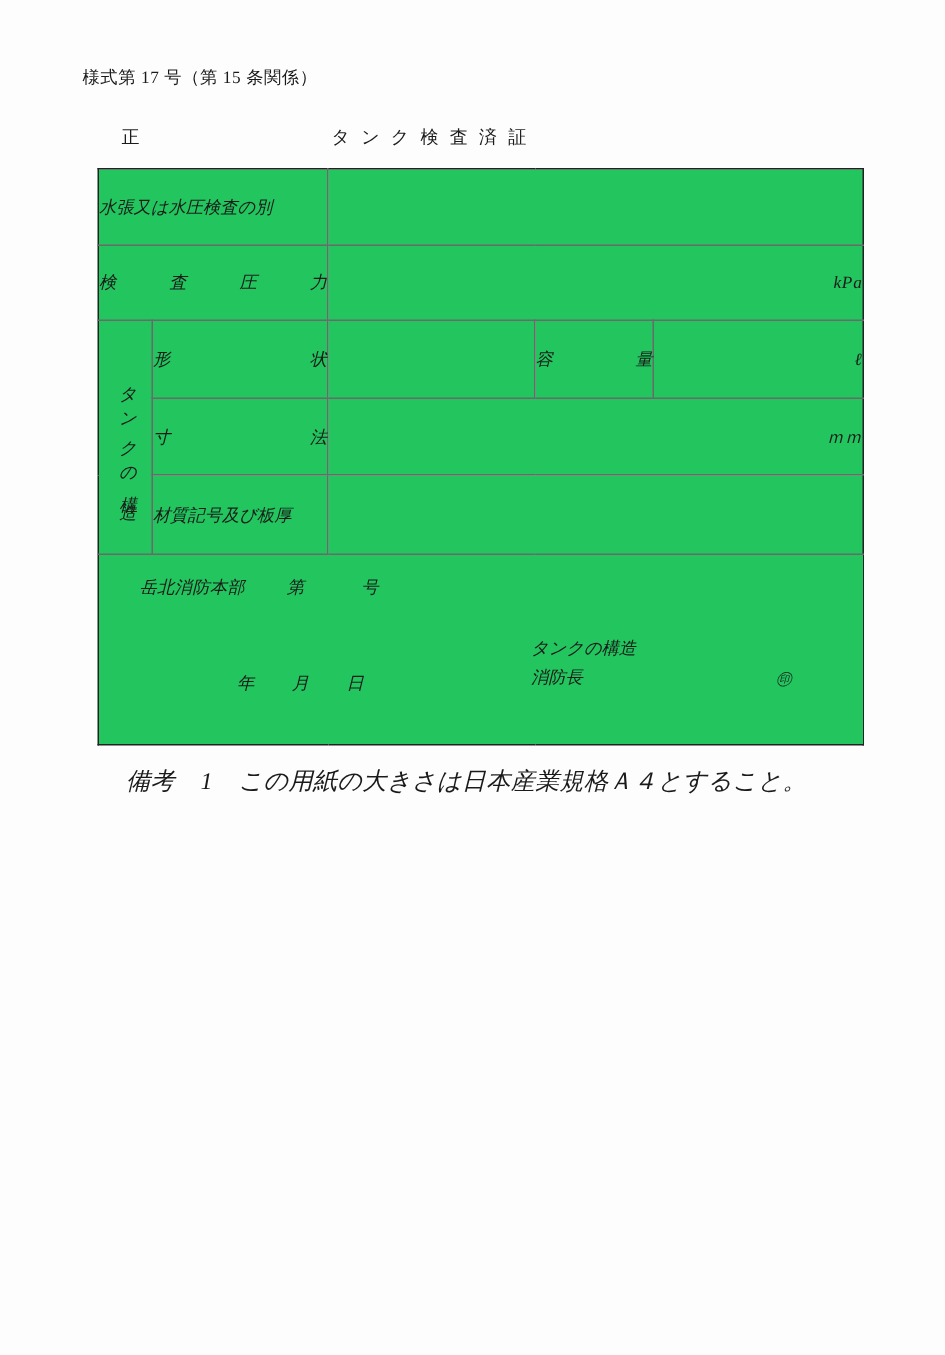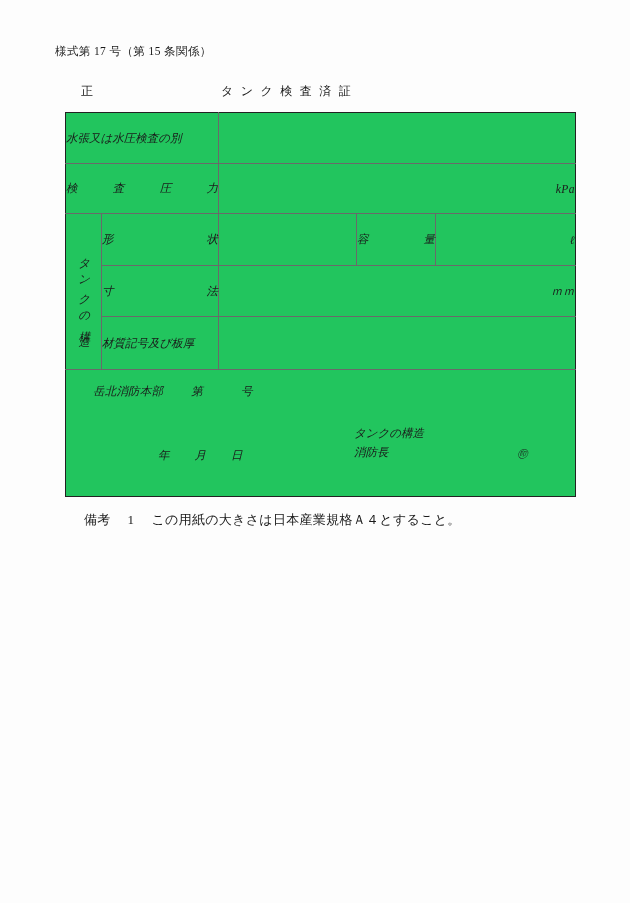--- a/index.html
+++ b/index.html
@@ -153,23 +153,24 @@
     left: 163px;
     top: 1px;
     font-size: 11px;
   }
 
   
   .note {
     position: absolute;
     left: 84px;
     top: 511px;
-    font-size: 13px;
+    font-size: 16px;
     white-space: nowrap;
     letter-spacing: 0.3px;
+    font-style: italic;
   }
   .note .n-gap1 { display: inline-block; width: 17px; }
   .note .n-gap2 { display: inline-block; width: 17px; }
 </style>
 </head>
 <body>
 
 <div class="form-no">様式第 17 号（第 15 条関係）</div>
 
 <div class="title-row">

